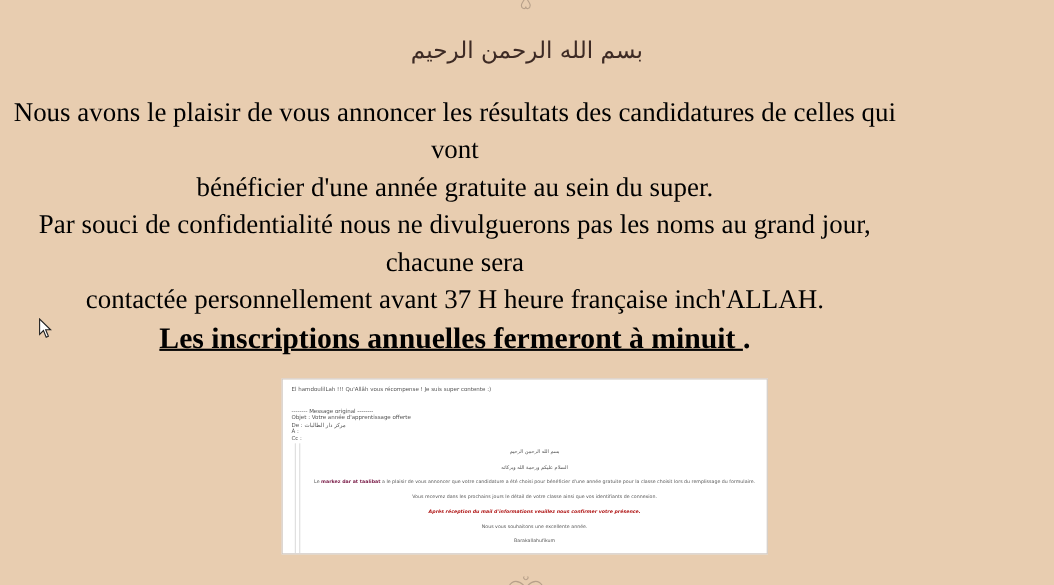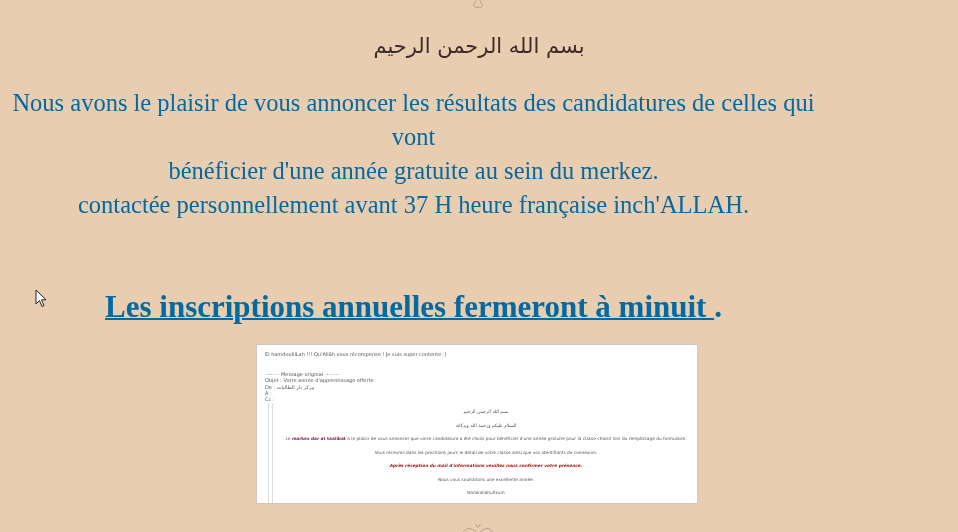--- a/index.html
+++ b/index.html
@@ -11,25 +11,25 @@
     position:relative;
   }
   .ornament-top { position:absolute; left:466px; top:-6px; width:24px; height:16px; }
   .ornament-bottom { position:absolute; left:458px; top:524px; width:40px; height:14px; }
   .bismillah {
     position:absolute; top:34px; left:0; width:958px; text-align:center;
     font-family:"DejaVu Sans", sans-serif; font-size:21px; color:#3d2a24;
   }
   .para {
     position:absolute; left:0; width:827px; text-align:center;
-    font-size:24.5px; line-height:34px; color:#0369a1;
+    font-size:24.5px; line-height:34px; color:#000000;
   }
   .p1 { top:86px; }
   .p2 { top:188px; }
-  .p3 { top:290px; font-weight:bold; font-size:31px; }
+  .p3 { top:290px; font-weight:bold; font-size:27px; }
   .p3 .u { text-decoration:underline; text-decoration-thickness:2px; }
   .cursor { position:absolute; left:35px; top:289px; width:14px; height:20px; }
   .email {
     position:absolute; left:256px; top:344px; width:442px; height:160px;
     background:#fff; border:1px solid #cfc7c0; box-sizing:border-box;
     font-family:"DejaVu Sans", sans-serif; color:#555;
     overflow:hidden;
   }
   .email .small { font-size:5px; line-height:6.3px; position:absolute; left:8px; }
   .email .reply { top:6px; }
@@ -46,24 +46,25 @@
 <body>
 
 <svg class="ornament-top" viewBox="0 0 24 16">
   <path d="M12 0 C12 6, 8 8, 8 11 C8 14, 12 15, 12 12 C12 15, 16 14, 16 11 C16 8, 12 6, 12 0 M4 4 C7 5, 9 4, 10 2 M20 4 C17 5, 15 4, 14 2" fill="none" stroke="#b7a08a" stroke-width="1"></path>
 </svg>
 
 <div class="bismillah" dir="rtl">بسم الله الرحمن الرحيم</div>
 
 <div class="para p1">
   <div>Nous avons le plaisir de vous annoncer les résultats des candidatures de celles qui vont</div>
-  <div>bénéficier d'une année gratuite au sein du merkez.</div>
+  <div>bénéficier d'une année gratuite au sein du super.</div>
 </div>
 
 <div class="para p2">
+  <div>Par souci de confidentialité nous ne divulguerons pas les noms au grand jour, chacune sera</div>
   <div>contactée personnellement avant 37 H heure française inch'ALLAH.</div>
 </div>
 
 <div class="para p3">
   <span class="u" style="white-space:pre;">Les inscriptions annuelles fermeront à minuit </span><span>.</span>
 </div>
 
 <svg class="cursor" viewBox="0 0 14 20">
   <path d="M1 1 L1 15 L4.5 11.5 L7 17.5 L9 16.6 L6.5 10.8 L11 10.8 Z" fill="#fff" stroke="#222" stroke-width="1"></path>
 </svg>

